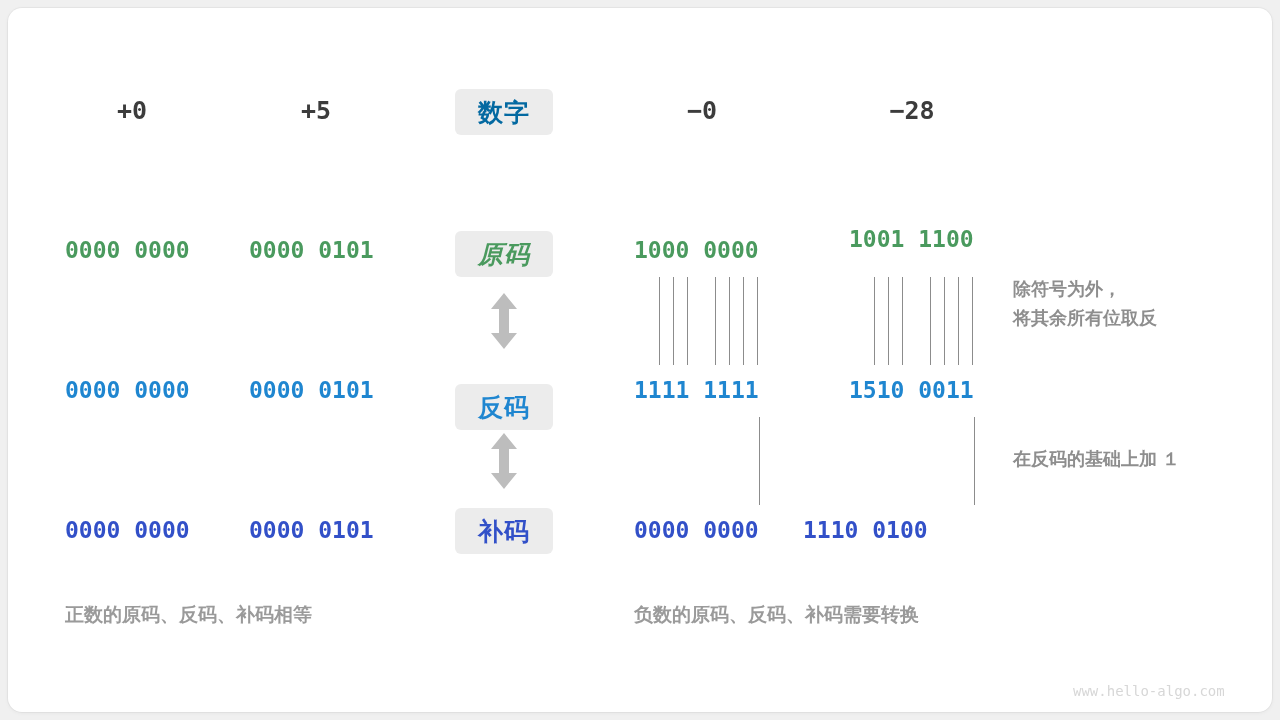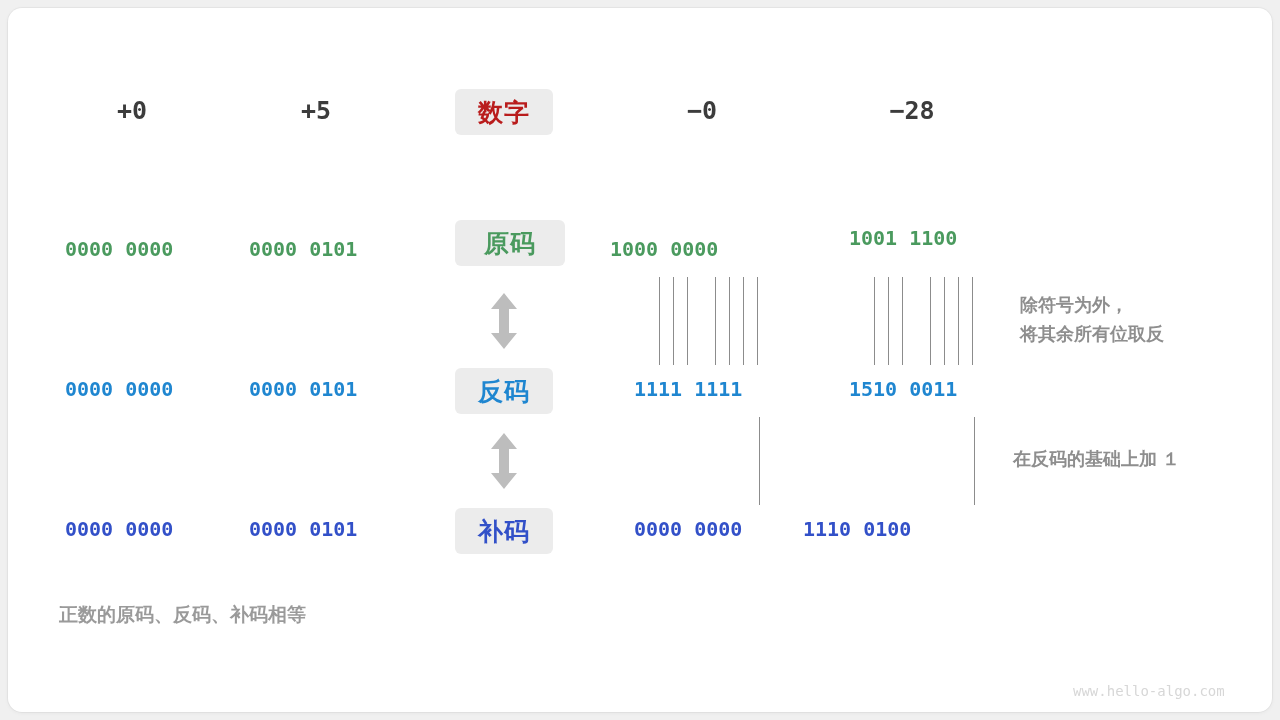--- a/index.html
+++ b/index.html
@@ -54,29 +54,29 @@
     border-radius: 6px;
     display: flex;
     align-items: center;
     justify-content: center;
     font-size: 25px;
     font-weight: bold;
     letter-spacing: 1px;
     line-height: 1;
     box-sizing: border-box;
   }
-  .pill-num    { color: #b91c1c; text-align: center; }
+  .pill-num    { color: #0369a1; text-align: center; }
   .pill-true   { color: #4a9a5e; }
-  .pill-ones   { color: #1f86d0; }
+  .pill-ones   { color: #1f86d0; margin-top: 16px; }
   .pill-twos   { color: #3250c8; }
 
   
   .bits {
     font-family: "DejaVu Sans Mono", "Liberation Mono", monospace;
-    font-size: 20px;
+    font-size: 23px;
     font-weight: bold;
     white-space: pre;
     line-height: 1;
     letter-spacing: 0px;
   }
   .c-true  { color: #4a9a5e; }
   .c-ones  { color: #1f86d0; }
   .c-twos  { color: #3250c8; }
 
   
@@ -129,23 +129,23 @@
     <div class="abs pill pill-num" style="left:447px; top:81px; width:98px; height:46px;">数字</div>
 
     <div class="abs num-head" style="left:634px; top:90px; width:120px;">−0</div>
 
     <div class="abs num-head" style="left:844px; top:90px; width:120px;">−28</div>
 
     <div class="abs bits c-true" style="left:57px; top:231px;">0000 0000</div>
 
     <div class="abs bits c-true" style="left:241px; top:231px;">0000 0101</div>
 
-    <div class="abs pill pill-true" style="left:447px; top:212px; width:110px; height:46px;">原码</div>
-
-    <div class="abs bits c-true" style="left:602px; top:231px;">1000 0000</div>
+    <div class="abs pill pill-true" style="left:447px; top:223px; width:98px; height:46px;font-style:italic;">原码</div>
+
+    <div class="abs bits c-true" style="left:626px; top:231px;">1000 0000</div>
 
     <div class="abs bits c-true" style="left:841px; top:220px;">1001 1100</div>
 
     <div class="abs bits c-ones" style="left:57px; top:371px;">0000 0000</div>
 
     <div class="abs bits c-ones" style="left:241px; top:371px;">0000 0101</div>
 
     <div class="abs pill pill-ones" style="left:447px; top:360px; width:98px; height:46px;">反码</div>
 
     <div class="abs bits c-ones" style="left:626px; top:371px;">1111 1111</div>
@@ -186,24 +186,25 @@
         <path d="M17 0 L30 16 L22 16 L22 40 L30 40 L17 56 L4 40 L12 40 L12 16 L4 16 Z" fill="#bdbdbd"></path>
       </svg>
     </div>
 
     <div class="dblarrow" style="left:479px; top:425px;">
       <svg width="34" height="56" viewBox="0 0 34 56" xmlns="http://www.w3.org/2000/svg">
         <path d="M17 0 L30 16 L22 16 L22 40 L30 40 L17 56 L4 40 L12 40 L12 16 L4 16 Z" fill="#bdbdbd"></path>
       </svg>
     </div>
 
-    <div class="abs note" style="left:1005px; top:283px; width:250px;margin-left:7px;">除符号为外，
+    <div class="abs note" style="left:1005px; top:267px; width:250px;">除符号为外，
 将其余所有位取反</div>
 
     <div class="abs note" style="left:1005px; top:437px; width:250px;">在反码的基础上加 １</div>
 
-    <div class="abs caption" style="left:51px; top:597px;">正数的原码、反码、补码相等</div>
-
+    <div class="abs caption" style="left:57px; top:597px;">正数的原码、反码、补码相等</div>
+
+    <div class="abs caption" style="left:626px; top:597px;">负数的原码、反码、补码需要转换</div>
 
     <div class="abs watermark" style="left:1065px; top:676px;">www.hello-algo.com</div>
 
   </div>
 </div>
 
 </body></html>

